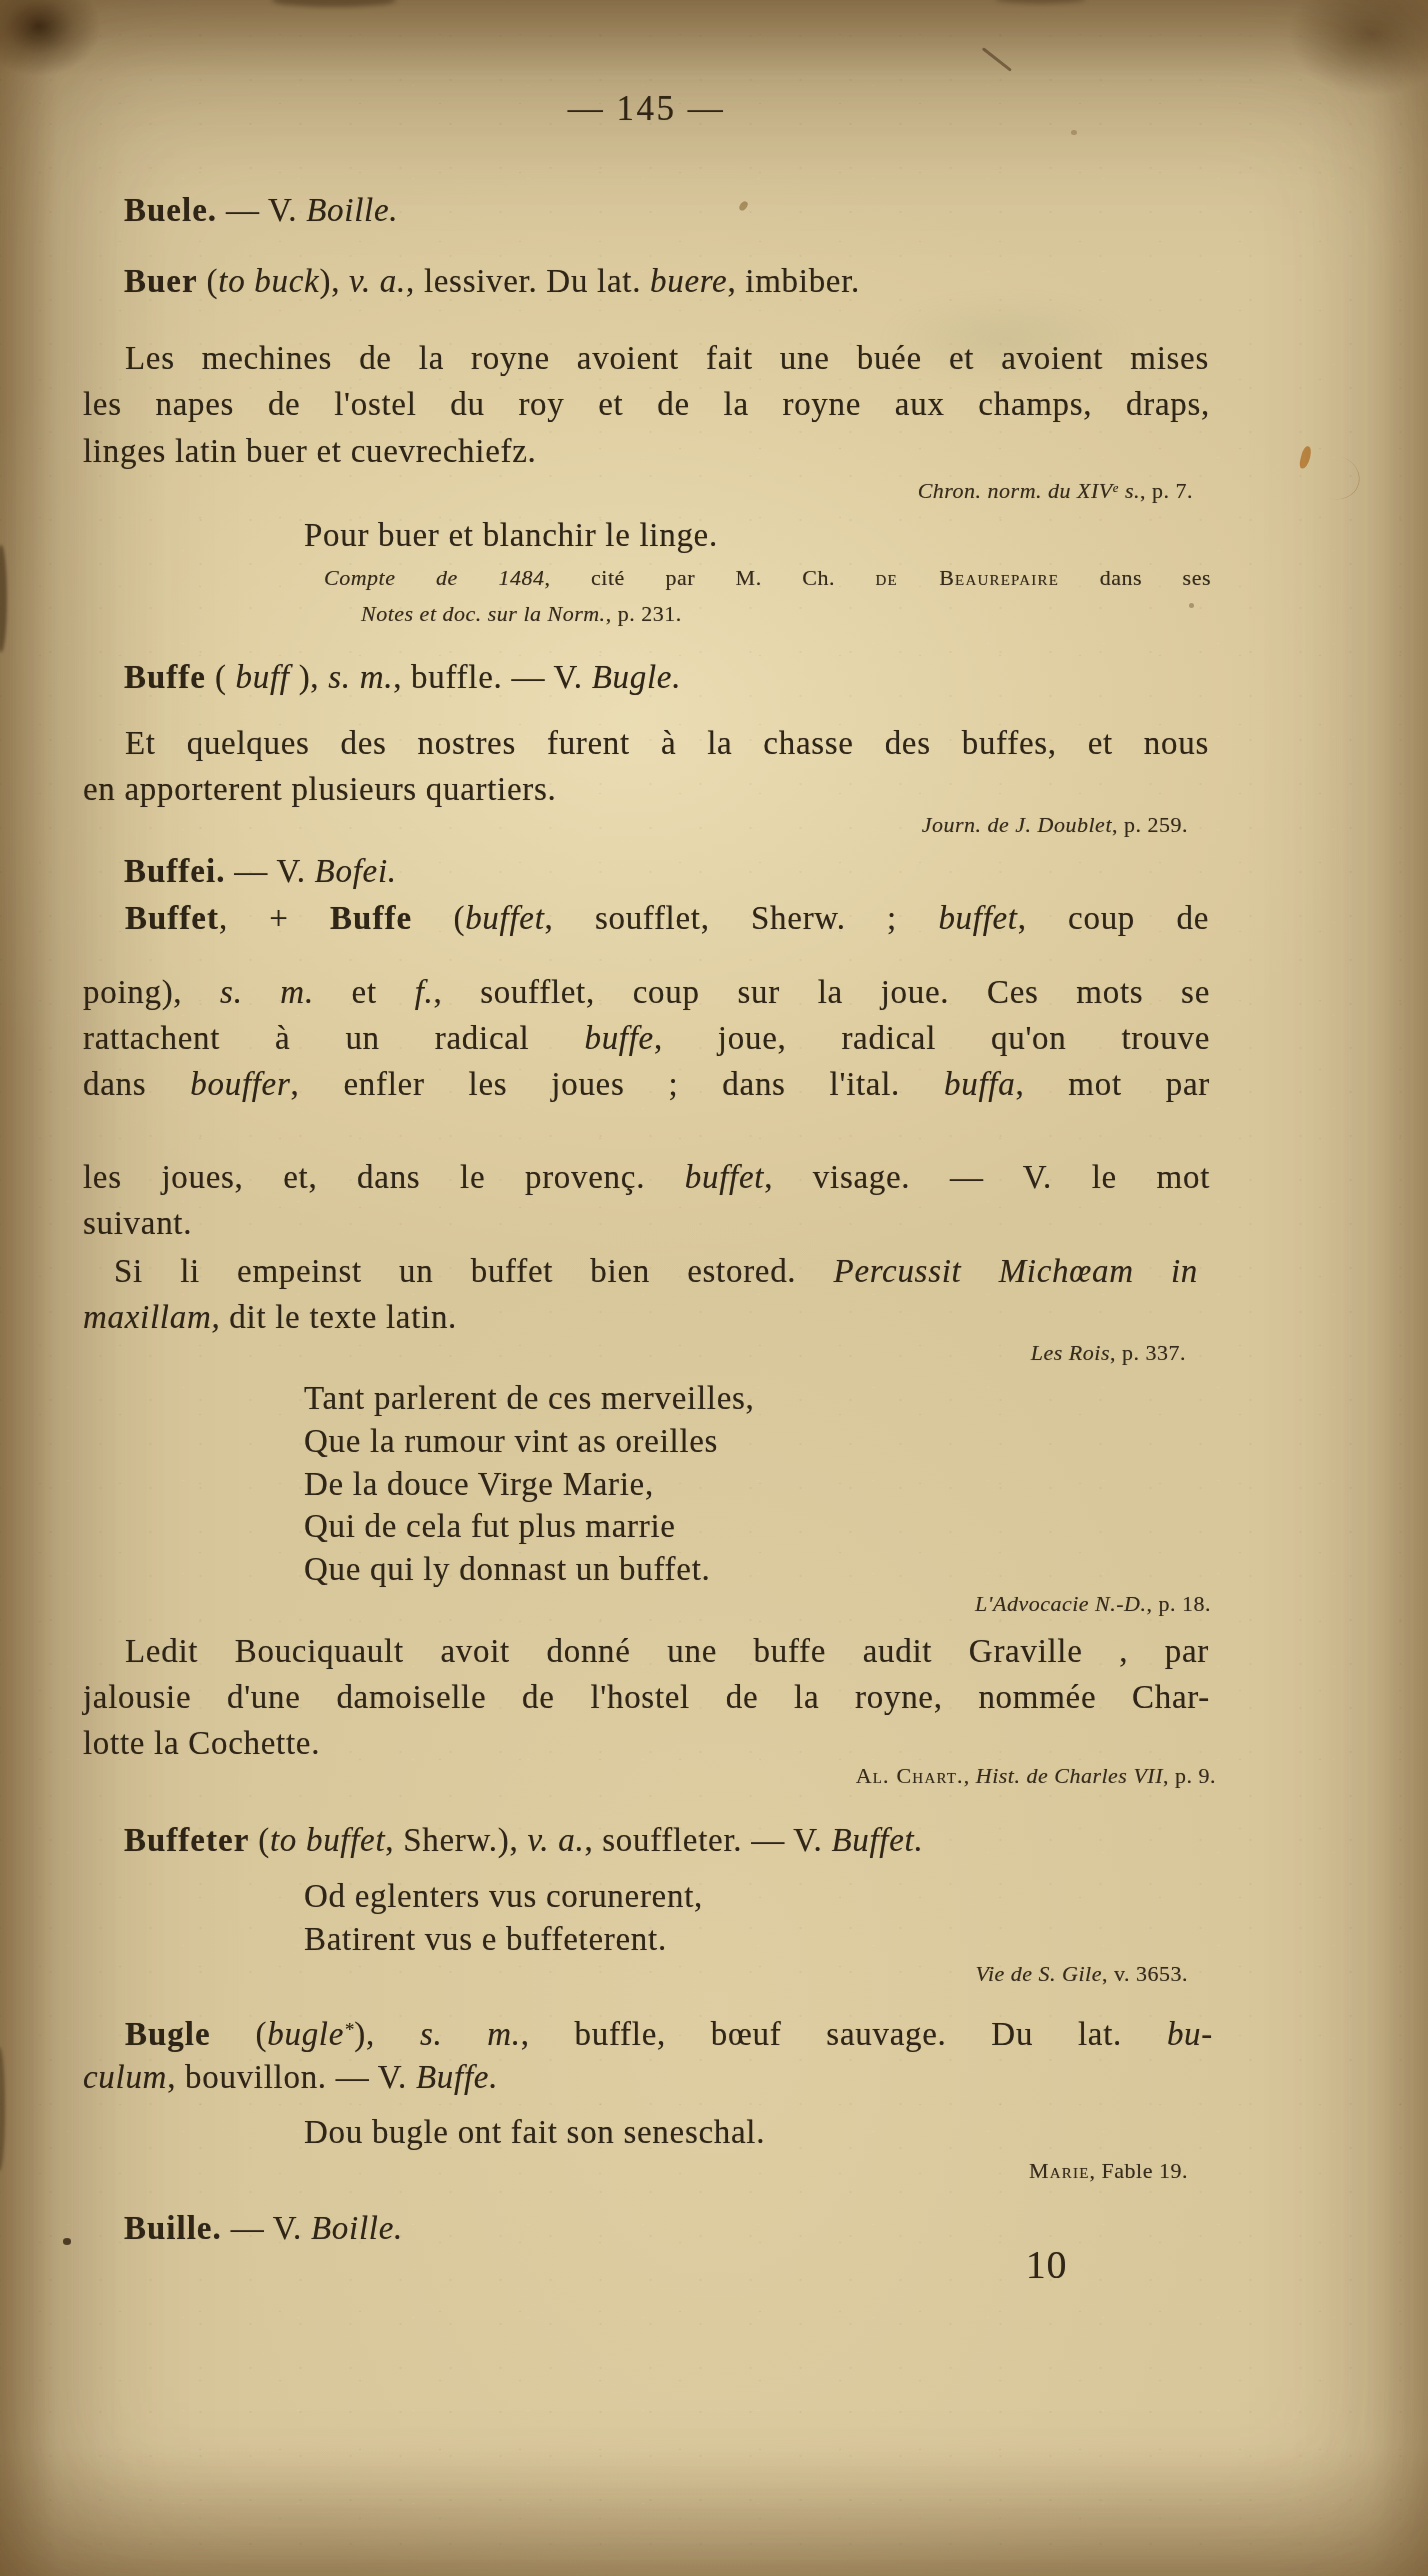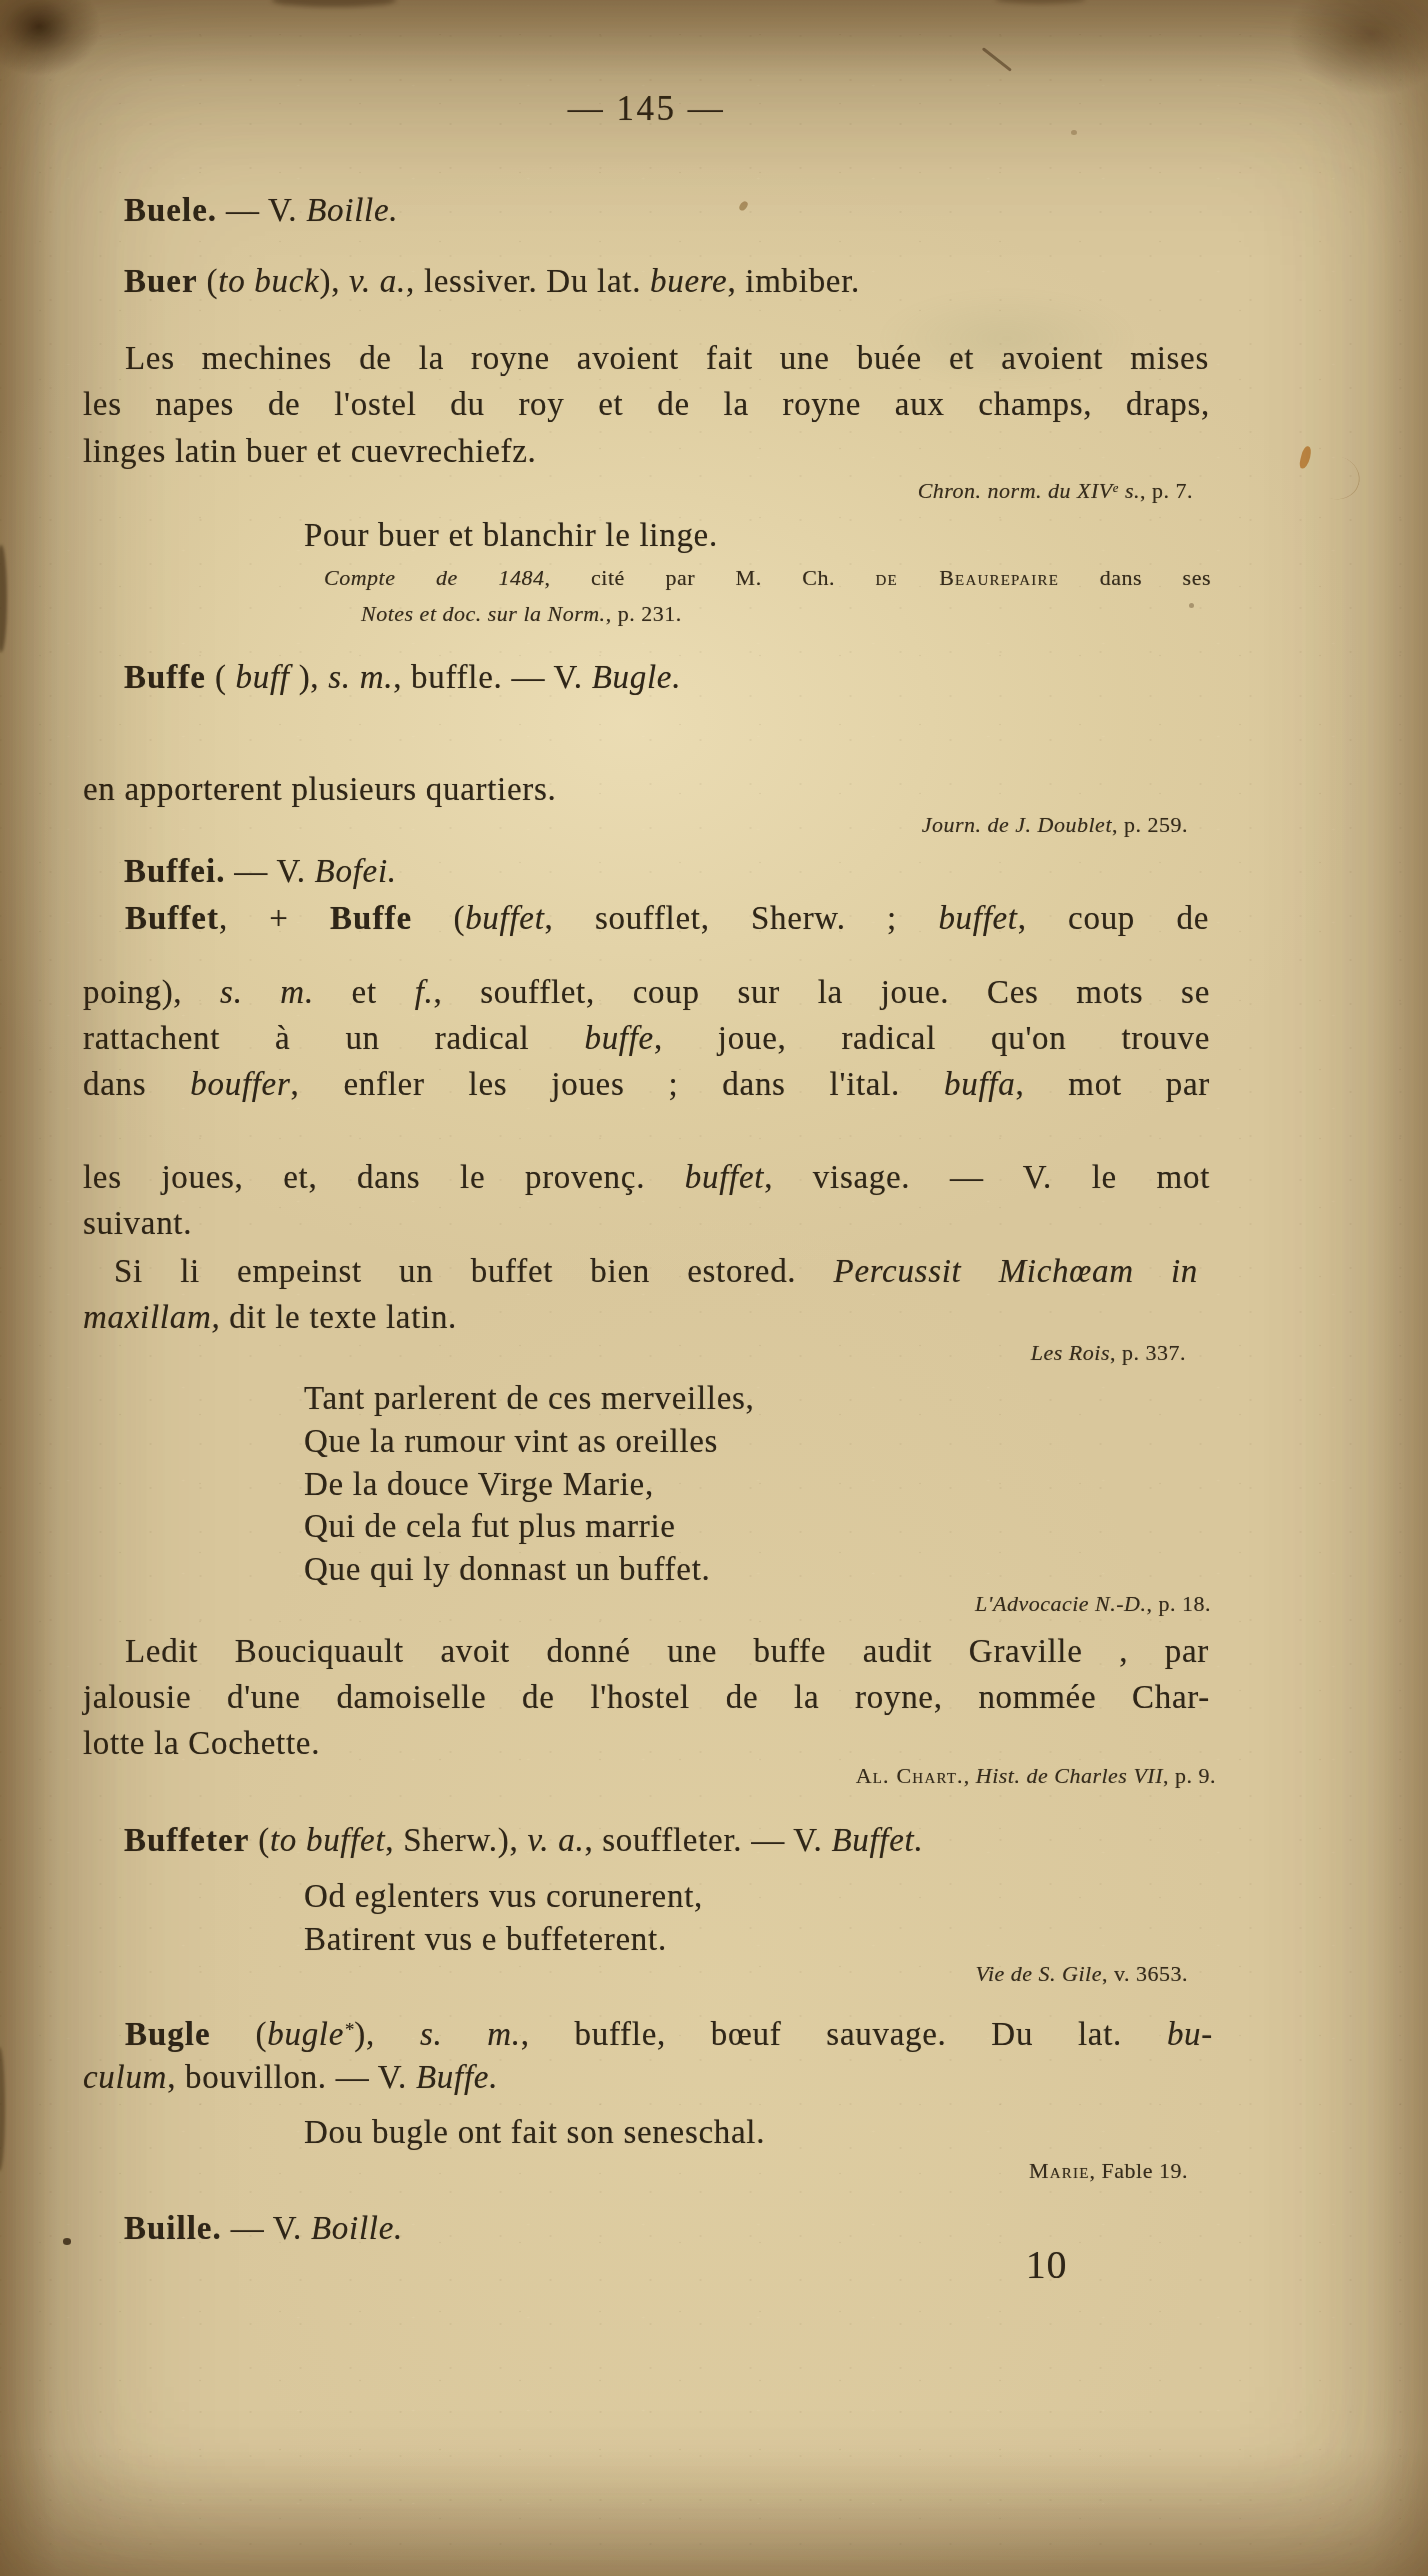--- a/index.html
+++ b/index.html
@@ -111,20 +111,23 @@
     <span class="i">Compte de 1484</span><span>, cité par M. Ch. </span><span class="sc">de Beaurepaire</span><span> dans ses</span>
   </div>
   <div class="ln cite" style="top:596px;left:361px;">
     <span class="i">Notes et doc. sur la Norm.</span><span>, p. 231.</span>
   </div>
 
   <div class="ln" style="top:654px;left:124px;">
     <span class="b">Buffe</span><span> ( </span><span class="i">buff</span><span> ), </span><span class="i">s. m.</span><span>, buffle. — V. </span><span class="i">Bugle.</span>
   </div>
 
+  <div class="ln wrap" style="top:720px;left:125px;width:1084px;">
+    <span>Et quelques des nostres furent à la chasse des buffes, et nous</span>
+  </div>
   <div class="ln" style="top:766px;left:83px;">
     <span>en apporterent plusieurs quartiers.</span>
   </div>
 
   <div class="ln cite" style="top:807px;right:241px;">
     <span class="i">Journ. de J. Doublet</span><span>, p. 259.</span>
   </div>
 
   <div class="ln" style="top:848px;left:124px;">
     <span class="b">Buffei.</span><span> — V. </span><span class="i">Bofei.</span>

